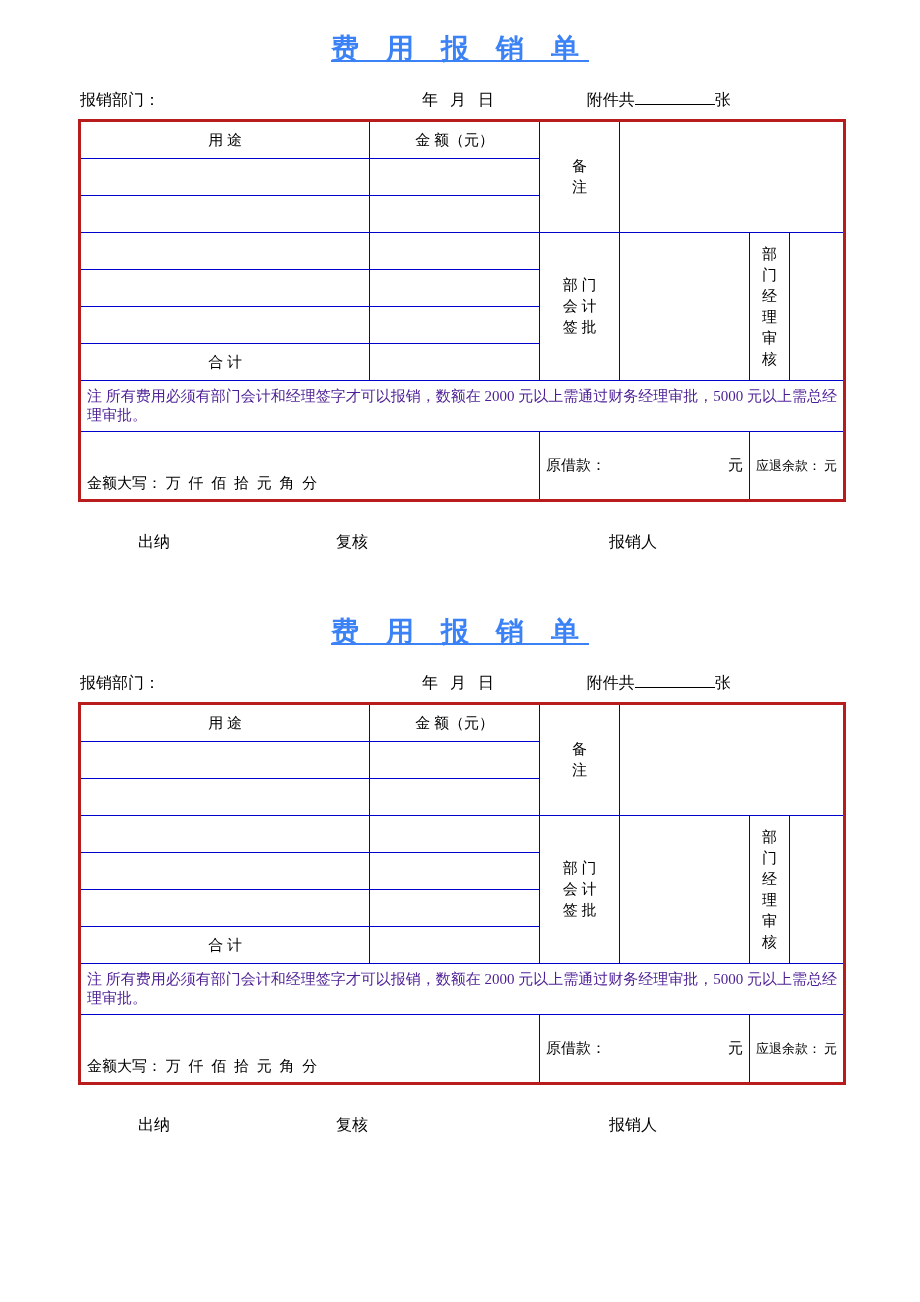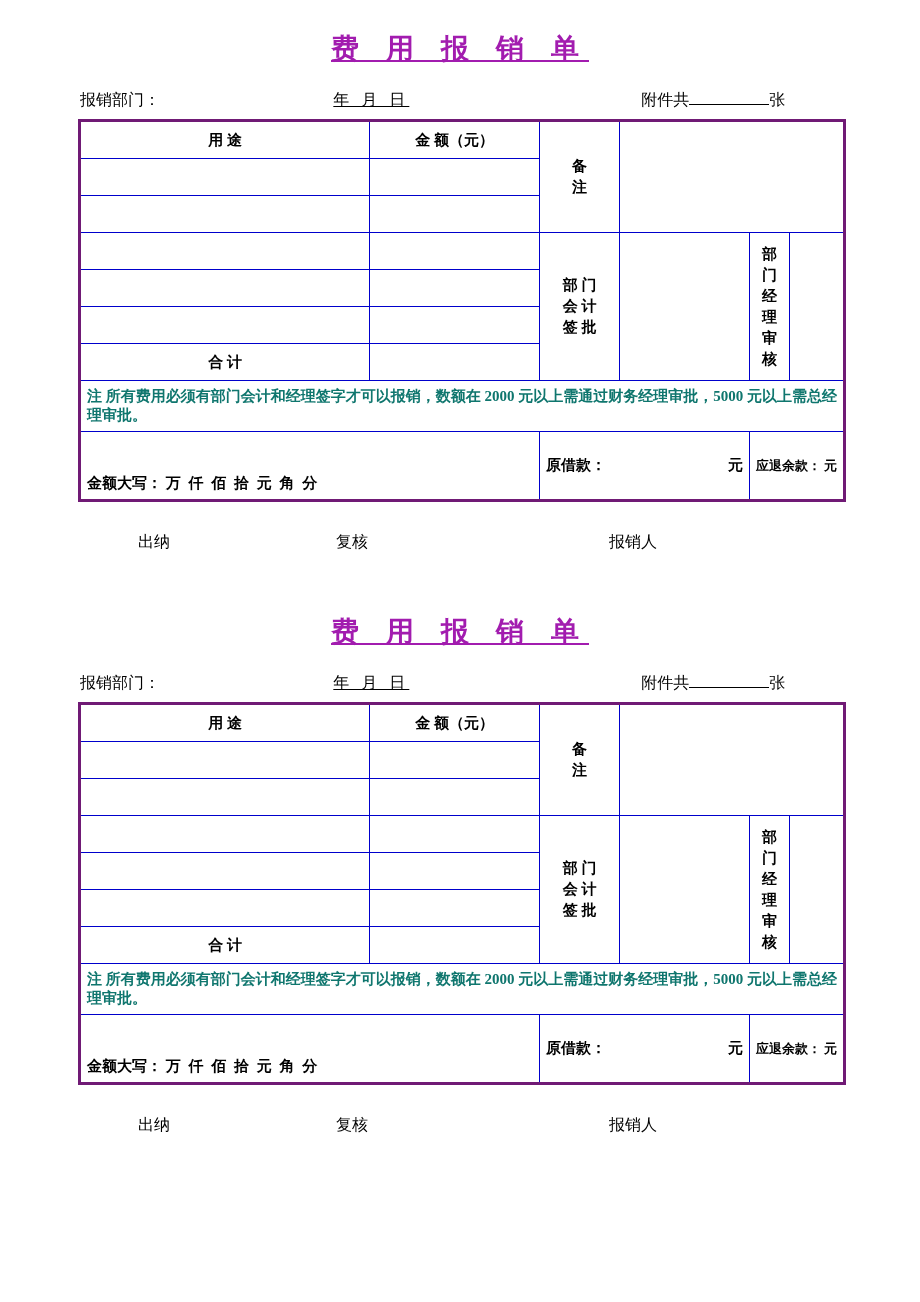--- a/index.html
+++ b/index.html
@@ -10,61 +10,60 @@
     width: 920px;
     box-sizing: border-box;
     font-size: 16px;
     color: #000;
   }
   .form-block {
     margin-bottom: 60px;
   }
   .title {
     text-align: center;
-    color: #a21caf;
+    color: #3b82f6;
     font-size: 28px;
     font-weight: bold;
     letter-spacing: 10px;
     text-decoration: underline;
     margin-bottom: 22px;
     font-family: "SimSun", "宋体", serif;
   }
   .header-row {
     display: flex;
     justify-content: space-between;
     margin-bottom: 8px;
     padding: 0 2px;
   }
   .header-left { flex: 1; font-family: Liberation Serif, serif; }
-  .header-mid { flex: 1; text-align: left; letter-spacing: 4px; text-decoration: underline; }
-  .header-right { flex: 1; text-align: center; }
+  .header-mid { flex: 1; text-align: center; letter-spacing: 4px; }
+  .header-right { flex: 1; text-align: left; }
   .header-right .uline {
     display: inline-block;
     border-bottom: 1px solid #000;
     width: 80px;
     vertical-align: baseline;
   }
   table.main {
     border-collapse: collapse;
     width: 100%;
-    border: 3px solid #701a75;
+    border: 3px solid #b91c1c;
     table-layout: fixed;
-    font-weight: bold;
   }
   table.main td {
     border: 1px solid #0000cc;
     padding: 6px 6px;
     vertical-align: middle;
     font-size: 15px;
     height: 24px;
   }
   .hdr { text-align: center; }
   .vtext { text-align: center; line-height: 1.4; }
   .note-row td {
-    color: #0f766e;
+    color: #4c1d95;
     font-size: 13.5px;
     padding: 5px 4px;
   }
   .amt-words { letter-spacing: 2px; white-space: nowrap;}
   .footer-row {
     display: flex;
     justify-content: space-between;
     margin-top: 30px;
     padding: 0 50px 0 50px;
   }

